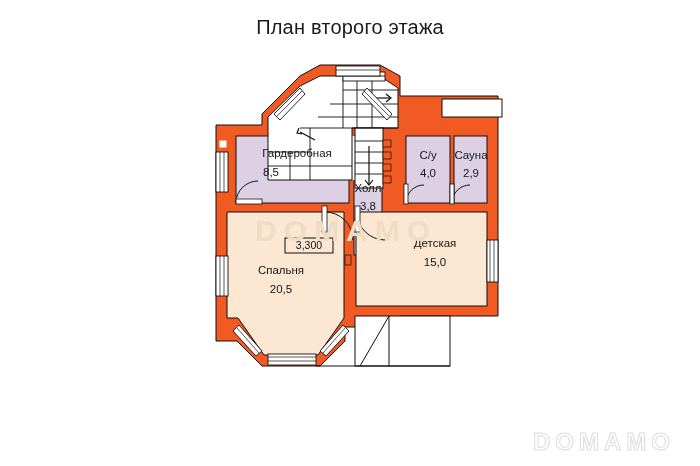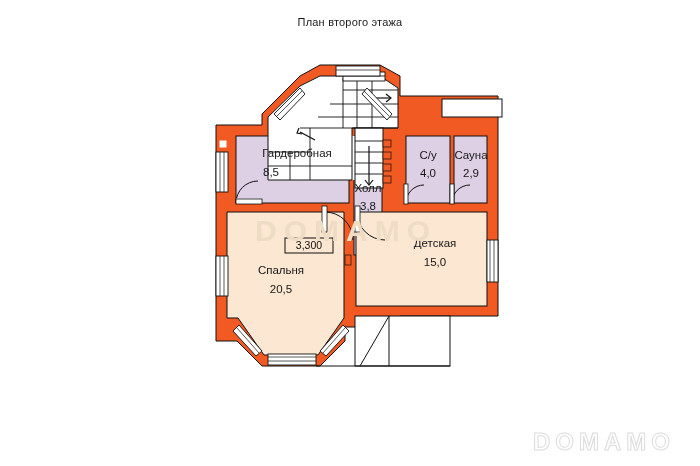--- a/index.html
+++ b/index.html
@@ -14,21 +14,21 @@
     background: #ffffff;
     font-family: "Liberation Sans", sans-serif;
     overflow: hidden;
   }
   #plan-title {
     position: absolute;
     left: 0;
     top: 16px;
     width: 700px;
     text-align: center;
-    font-size: 11px;
+    font-size: 20px;
     color: #1a1a1a;
     letter-spacing: 0.2px;
   }
   #floorplan-svg {
     position: absolute;
     left: 0;
     top: 0;
   }
   .wm-center {
     position: absolute;

